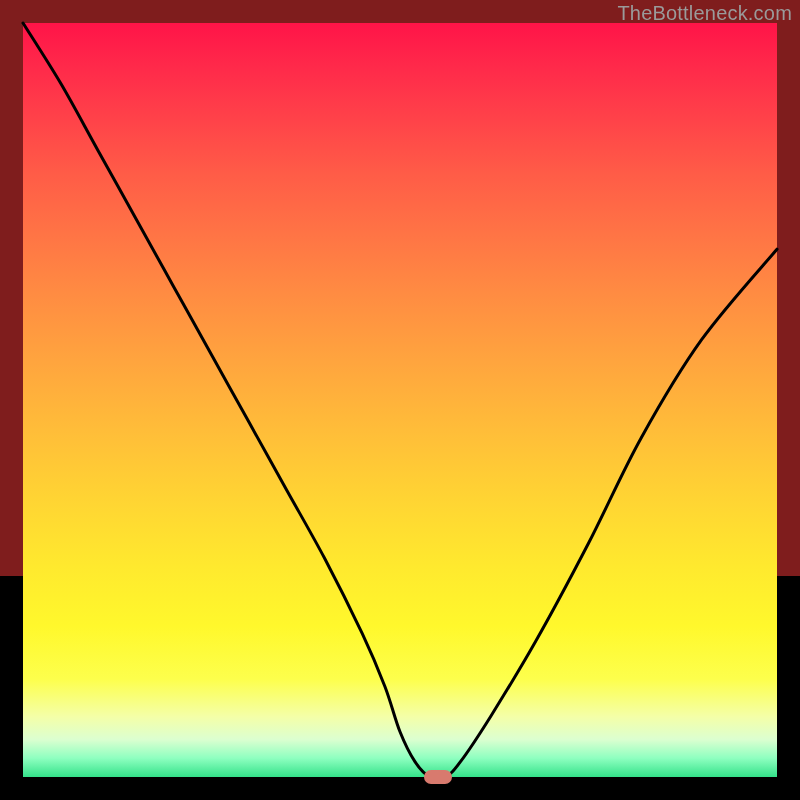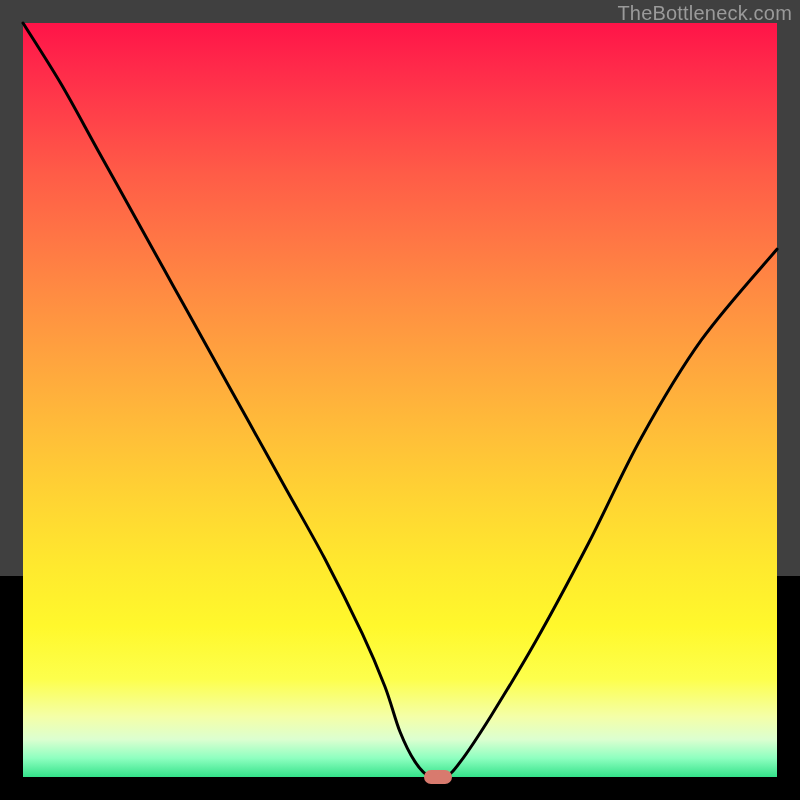--- a/index.html
+++ b/index.html
@@ -8,21 +8,21 @@
     width: 800px;
     height: 800px;
     background: #000;
     overflow: hidden;
     font-family: Arial, Helvetica, sans-serif;
   }
   .frame {
     position: relative;
     width: 800px;
     height: 576px;
-    background: #404040;
+    background: #7f1d1d;
   }
   .plot-area {
     position: absolute;
     left: 23px;
     top: 23px;
     width: 754px;
     height: 754px;
     
     background: linear-gradient(
       to bottom,

